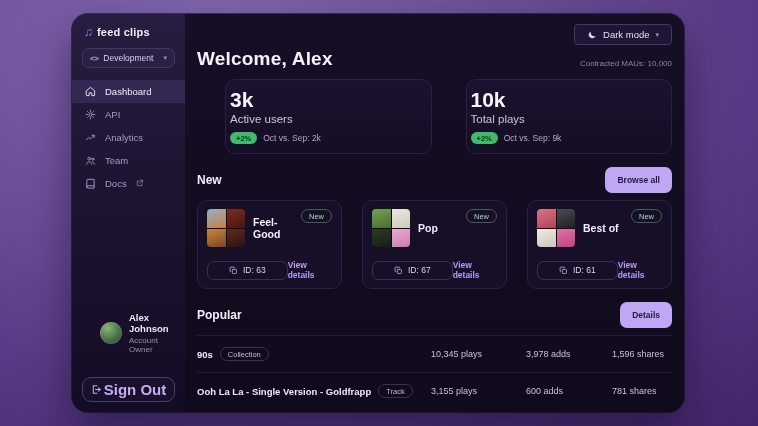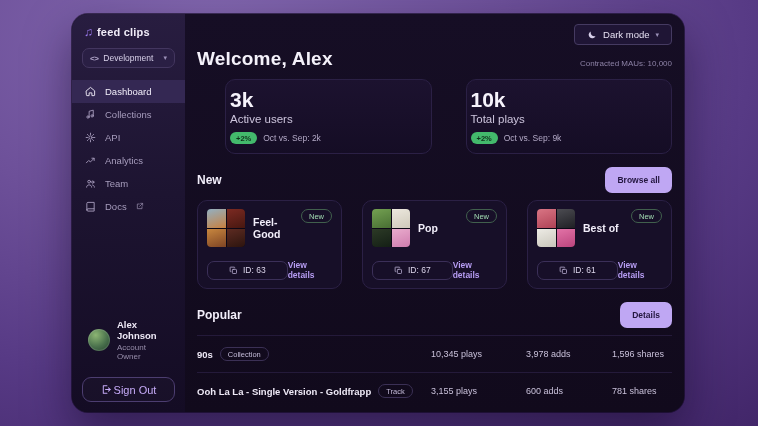--- a/index.html
+++ b/index.html
@@ -33,32 +33,32 @@
   .caret { margin-left:auto; color:#9c91b8; font-size:7px; }
   .nav { display:flex; flex-direction:column; }
   .nav-item {
     display:flex; align-items:center; gap:9px; padding:6px 13px;
     color:#a79dbd; font-size:9.5px; cursor:pointer;
   }
   .nav-item.active { background:#342853; color:#f2eefa; }
   .nav-item svg { width:11px; height:11px; flex:none; }
   .ext-icon svg { width:8px; height:8px; opacity:.8; }
   .sb-spacer { flex:1; }
-  .user-row { display:flex; gap:7px; padding:0 16px; align-items:center; margin-bottom:16px; }
+  .user-row { display:flex; gap:7px; padding:0 28px; align-items:center; margin-bottom:23px; }
   .avatar {
     width:22px; height:22px; border-radius:50%; flex:none;
     background:radial-gradient(circle at 35% 28%, #8cb573, #49704c 55%, #243f2c 100%);
     box-shadow: inset 0 0 0 1px rgba(255,255,255,.12);
   }
   .user-name { color:#eee9f6; font-size:9.5px; font-weight:bold; }
   .user-role { color:#978daa; font-size:8px; margin-top:2px; }
   .signout {
     margin:0 10px; border:1px solid #4c3d70; border-radius:9px; height:25px;
     display:flex; align-items:center; justify-content:center; gap:2px;
-    color:#c6abf8; font-weight:normal; font-size:11px; background:rgba(255,255,255,.02); cursor:pointer;
+    color:#c6abf8; font-weight:bold; font-size:15px; background:rgba(255,255,255,.02); cursor:pointer;
   }
   .signout svg { width:11px; height:11px; }
   
   .main {
     flex:1; display:flex; flex-direction:column; padding:10px 12px 0;
     background:linear-gradient(180deg,#160e25 0%, #110a1c 100%); min-width:0;
   }
   .topbar { display:flex; justify-content:flex-end; }
   .theme-select {
     border:1px solid #453a61; background:#1f1535; border-radius:4px; height:21px;
@@ -134,28 +134,20 @@
     </div>
 
     <nav class="nav">
       <div class="nav-item active">
         <svg viewBox="0 0 24 24" fill="none" stroke="currentColor" stroke-width="2" stroke-linecap="round" stroke-linejoin="round">
             <path d="M3 10.5L12 3l9 7.5V20a1 1 0 0 1-1 1h-5v-6h-6v6H4a1 1 0 0 1-1-1z"></path>
           </svg>
         <span>Dashboard</span>
       </div>
       <div class="nav-item">
-        <svg viewBox="0 0 24 24" fill="none" stroke="currentColor" stroke-width="2" stroke-linecap="round" stroke-linejoin="round">
-            <path d="M9 17.5V5l9-2.5V15"></path>
-            <circle cx="6.5" cy="17.5" r="2.5"></circle>
-            <circle cx="15.5" cy="15" r="2.5"></circle>
-          </svg>
-        <span>Collections</span>
-      </div>
-      <div class="nav-item">
         <svg viewBox="0 0 24 24" fill="none" stroke="currentColor" stroke-width="2" stroke-linecap="round">
             <circle cx="12" cy="12" r="3.5"></circle>
             <path d="M12 2.5v3M12 18.5v3M2.5 12h3M18.5 12h3M5.3 5.3l2.1 2.1M16.6 16.6l2.1 2.1M18.7 5.3l-2.1 2.1M7.4 16.6l-2.1 2.1"></path>
           </svg>
         <span>API</span>
       </div>
       <div class="nav-item">
         <svg viewBox="0 0 24 24" fill="none" stroke="currentColor" stroke-width="2" stroke-linecap="round" stroke-linejoin="round">
             <path d="M3 17l5-5 4 3 8-8"></path>
             <path d="M15 7h5v5"></path>

